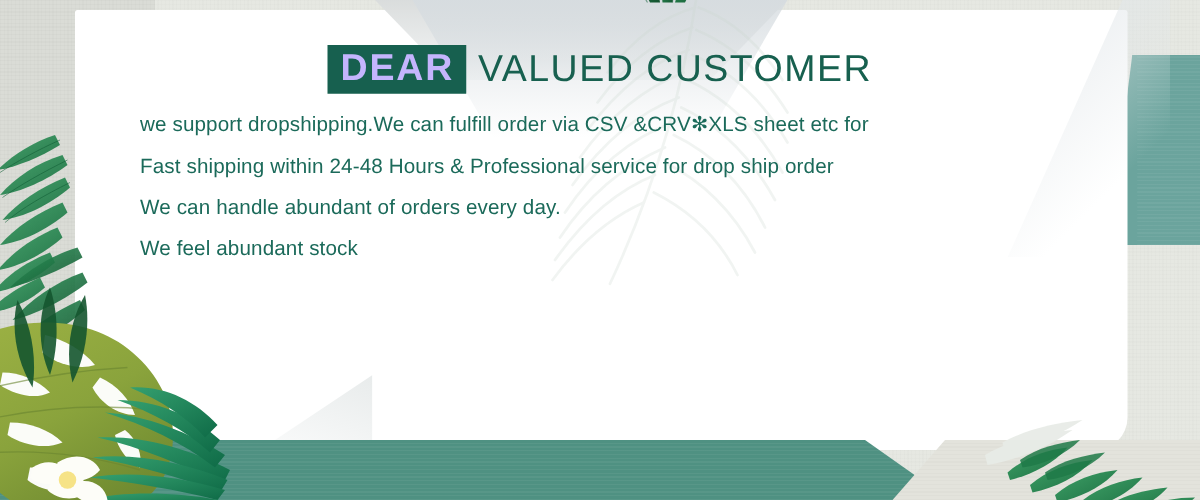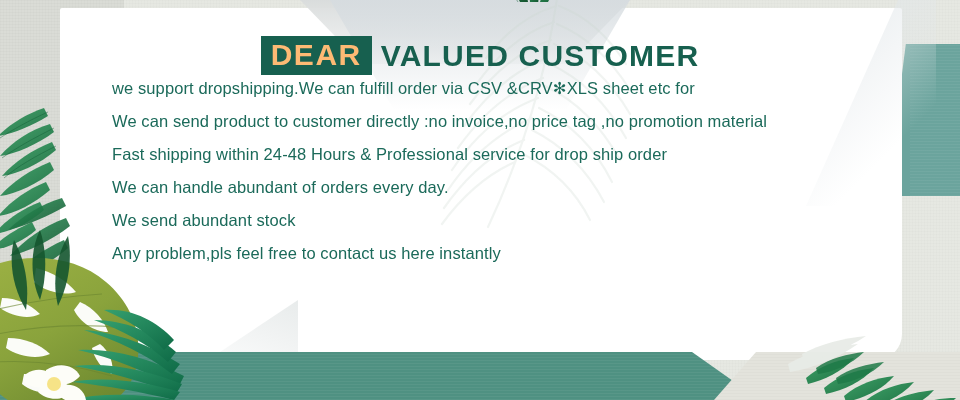--- a/index.html
+++ b/index.html
@@ -102,37 +102,37 @@
   
   .content{position:absolute;left:0;top:0;width:960px;height:400px;}
 
   .headline{
     position:absolute;left:0;top:36px;width:960px;text-align:center;
     white-space:nowrap;
   }
   .headline .dear{
     display:inline-block;
     background:#17604f;
-    color:#fdba74;
+    color:#c4b5fd;
     font-size:30px;font-weight:bold;letter-spacing:1.5px;
     padding:4px 10px 5px 10px;
     line-height:1;
     vertical-align:middle;
   }
   .headline .rest{
     display:inline-block;
     color:#17604f;
-    font-size:30px;font-weight:bold;letter-spacing:1.2px;
+    font-size:30px;font-weight:normal;letter-spacing:1.2px;
     padding-left:9px;
     line-height:1;
     vertical-align:middle;
   }
 
   .lines{
-    position:absolute;left:112px;top:72px;width:800px;
+    position:absolute;left:112px;top:84px;width:800px;
   }
   .line{
     color:#1b6a5a;
     font-size:16.5px;
     line-height:33px;
     white-space:nowrap;
     letter-spacing:.1px;
   }
 </style>
 </head>
@@ -316,21 +316,19 @@
   </svg>
 
   <div class="content">
 
     <div class="headline">
       <span class="dear">DEAR</span><span class="rest">VALUED CUSTOMER</span>
     </div>
 
     <div class="lines">
       <div class="line">we support dropshipping.We can fulfill order via CSV &amp;CRV✻XLS sheet etc for</div>
-      <div class="line">We can send product to customer directly :no invoice,no price tag ,no promotion material</div>
       <div class="line">Fast shipping within 24-48 Hours &amp; Professional service for drop ship order</div>
       <div class="line">We can handle abundant of orders every day.</div>
-      <div class="line">We send abundant stock</div>
-      <div class="line">Any problem,pls feel free to contact us here instantly</div>
+      <div class="line">We feel abundant stock</div>
     </div>
 
   </div>
 </div>
 
 </body></html>

